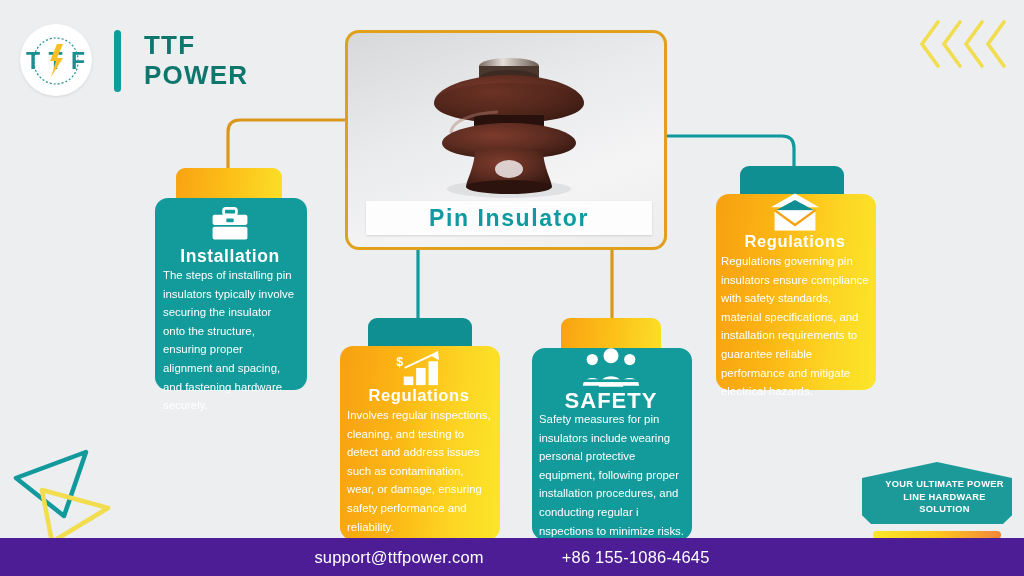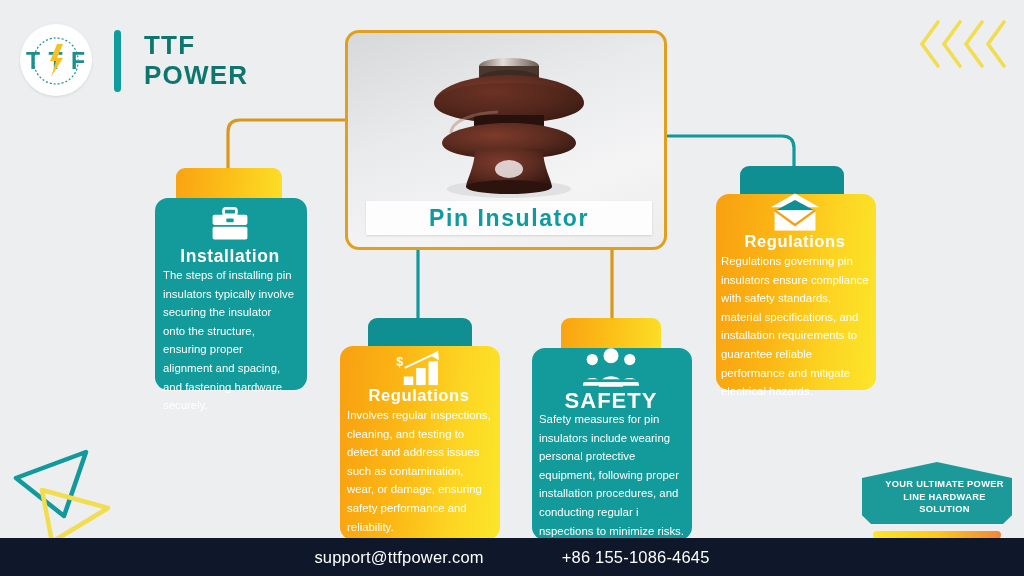--- a/index.html
+++ b/index.html
@@ -155,21 +155,21 @@
   #tagline-bar {
     position: absolute; left: 873px; top: 531px;
     width: 128px; height: 8px; border-radius: 5px;
     background: linear-gradient(90deg,#fbe62a 0%,#fcc81d 50%,#f3863a 100%);
   }
 
   
   #footer {
     position: absolute; left: 0; bottom: 0;
     width: 1024px; height: 38px;
-    background: #0f172a;
+    background: #4c1d95;
     display: flex; align-items: center; justify-content: center;
     gap: 78px;
   }
   #footer span { color: #ffffff; font-size: 16.5px; letter-spacing: 0.2px; }
 </style>
 </head>
 <body>
 
 <div id="stage">
 

